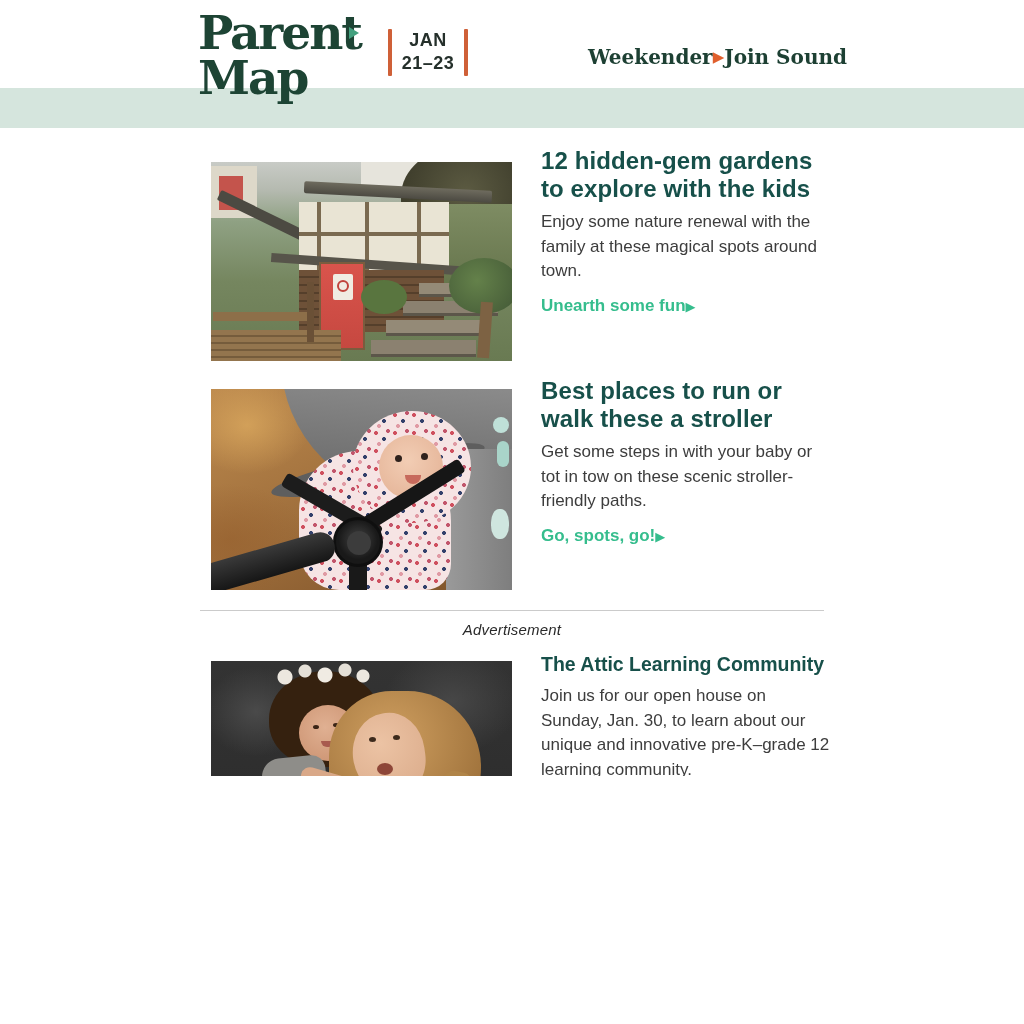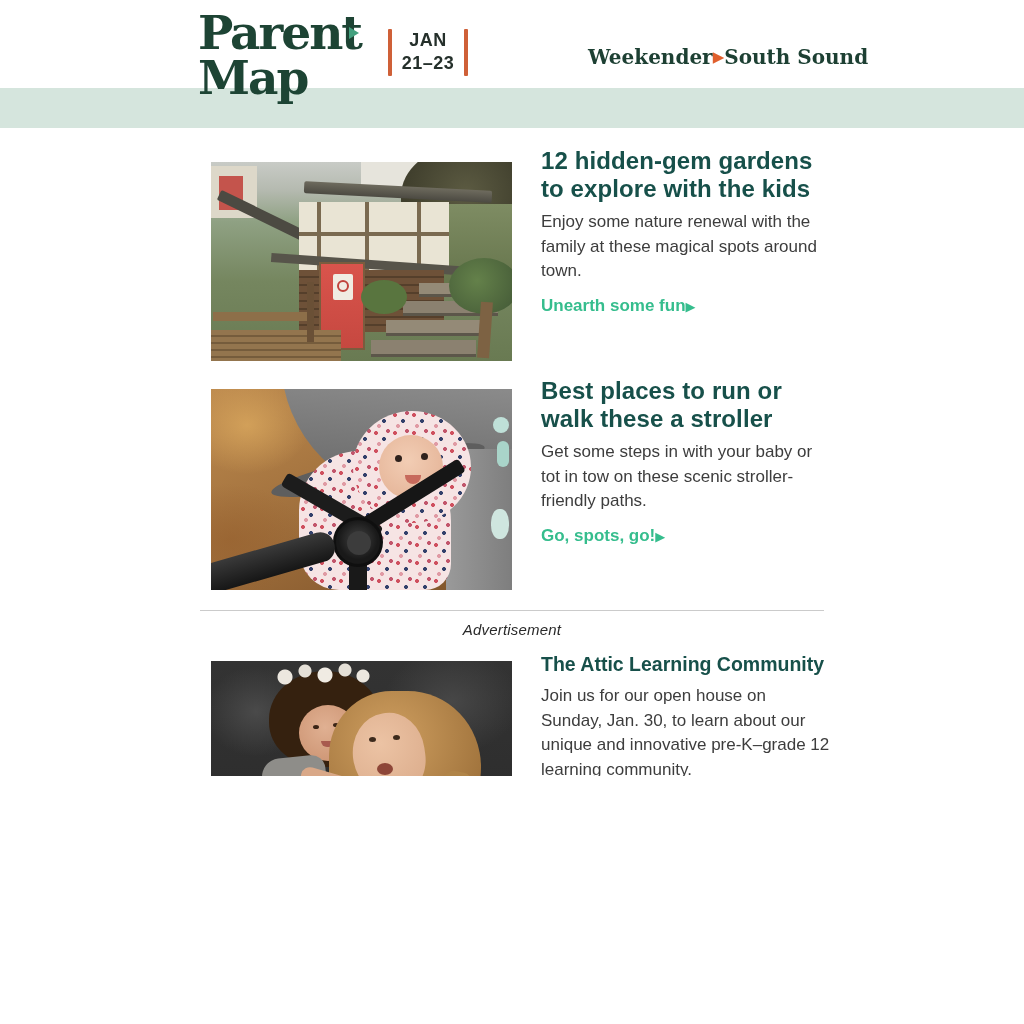--- a/index.html
+++ b/index.html
@@ -186,21 +186,21 @@
     <div class="date-text">
       <div>JAN</div>
       <div>21–23</div>
     </div>
     <div class="date-bar"></div>
   </div>
 
   <div class="edition">
     <span>Weekender</span>
     <span class="edition-arrow">▶</span>
-    <span>South Sound</span>
+    <span>Join Sound</span>
   </div>
 
   <a href="#" class="photo ph-garden" aria-label="Japanese-style garden shed with a red door beside stone steps and greenery">
     <div class="g-bldg-cream"></div>
     <div class="g-bldg-red"></div>
     <div class="g-bldg-white"></div>
     <div class="g-tree"></div>
     <div class="g-hill"></div>
     <div class="g-roofL"></div>
     <div class="g-roofR"></div>

